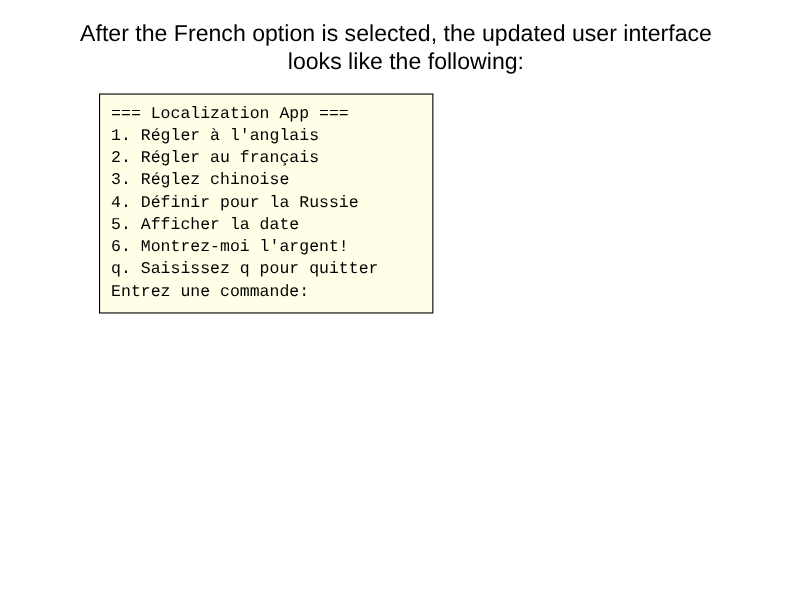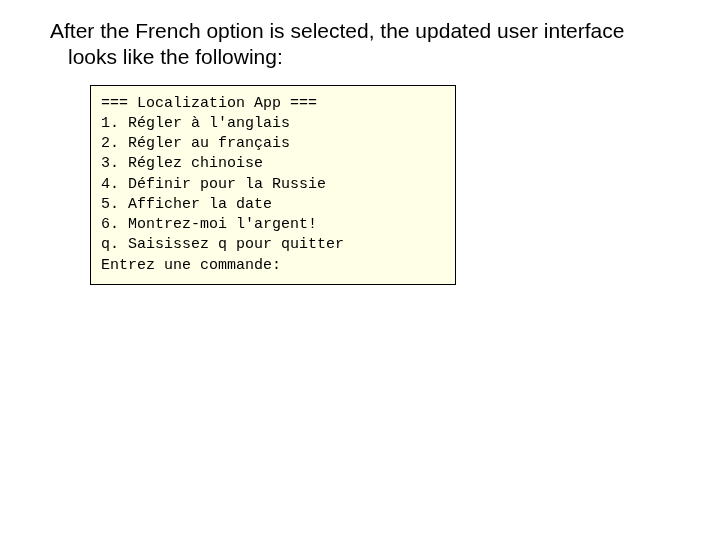--- a/index.html
+++ b/index.html
@@ -24,24 +24,25 @@
     padding-top: 24px;
     letter-spacing: 0.2px;
   }
   .body-text {
     font-family: Arial, Helvetica, sans-serif;
     font-size: 21px;
     line-height: 1.25;
     padding: 18px 50px 0 50px;
     text-indent: -18px;
     margin-left: 18px;
+    text-align: center;
   }
   .code-box {
     margin: 14px 0 0 90px;
-    width: 366px;
+    width: 304px;
     background: #ffffe8;
     border: 1px solid #000;
     padding: 8px 10px 8px 10px;
     font-family: "Courier New", Courier, monospace;
     font-size: 15px;
     line-height: 1.35;
     white-space: pre;
     box-sizing: border-box;
   }
 </style>

